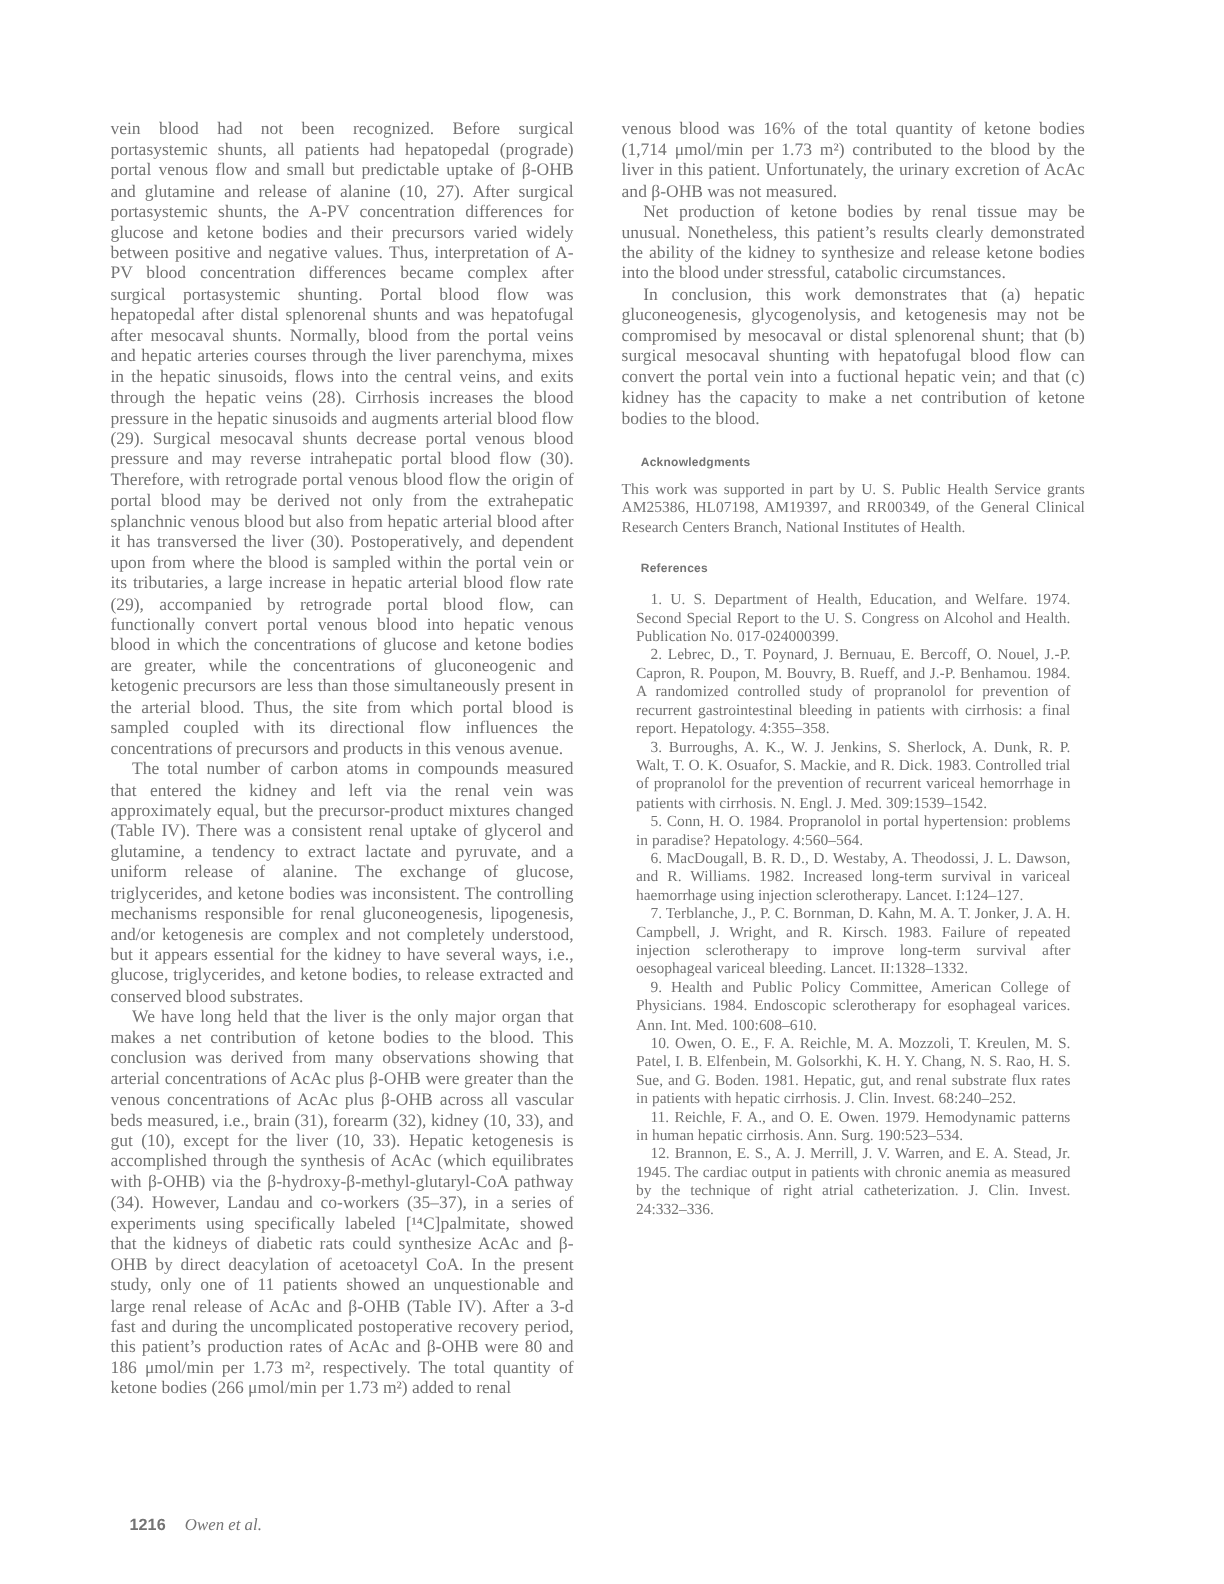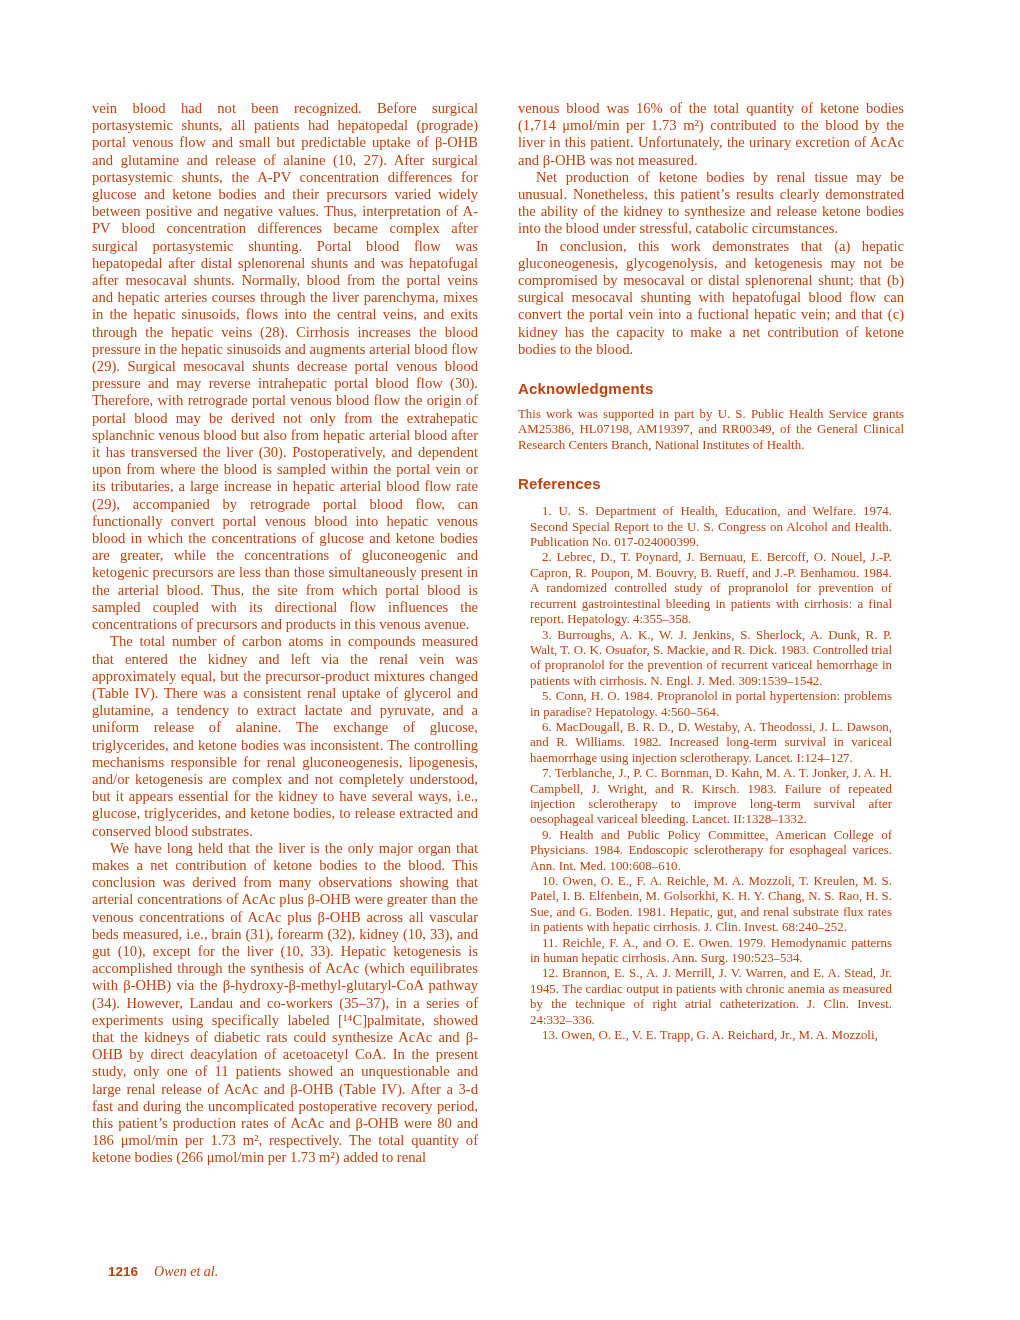--- a/index.html
+++ b/index.html
@@ -6,21 +6,21 @@
     margin: 0;
     padding: 0;
     background: #ffffff;
   }
   .page {
     position: relative;
     width: 1020px;
     height: 1320px;
     background: #ffffff;
     font-family: "Liberation Serif", serif;
-    color: #c2410c;
+    color: #737373;
     box-sizing: border-box;
     padding: 100px 116px 40px 92px;
     overflow: hidden;
   }
   .columns {
     display: flex;
     flex-direction: row;
     gap: 40px;
     height: 1105px;
   }
@@ -35,23 +35,23 @@
     text-align: justify;
     text-indent: 18px;
     hyphens: auto;
     -webkit-hyphens: auto;
   }
   p.body.noindent {
     text-indent: 0;
   }
   h2.section {
     font-family: "Liberation Sans", sans-serif;
-    font-size: 15px;
+    font-size: 10px;
     font-weight: bold;
-    margin: 22px 0 10px 0;
+    margin: 22px 0 10px 16px;
     letter-spacing: 0.2px;
   }
   p.ack {
     margin: 0;
     font-size: 12.9px;
     line-height: 15.4px;
     text-align: justify;
     text-indent: 0;
     hyphens: auto;
     -webkit-hyphens: auto;
@@ -115,21 +115,20 @@
         <li>1. U. S. Department of Health, Education, and Welfare. 1974. Second Special Report to the U. S. Congress on Alcohol and Health. Publication No. 017-024000399.</li>
         <li>2. Lebrec, D., T. Poynard, J. Bernuau, E. Bercoff, O. Nouel, J.-P. Capron, R. Poupon, M. Bouvry, B. Rueff, and J.-P. Benhamou. 1984. A randomized controlled study of propranolol for prevention of recurrent gastrointestinal bleeding in patients with cirrhosis: a final report. Hepatology. 4:355–358.</li>
         <li>3. Burroughs, A. K., W. J. Jenkins, S. Sherlock, A. Dunk, R. P. Walt, T. O. K. Osuafor, S. Mackie, and R. Dick. 1983. Controlled trial of propranolol for the prevention of recurrent variceal hemorrhage in patients with cirrhosis. N. Engl. J. Med. 309:1539–1542.</li>
         <li>5. Conn, H. O. 1984. Propranolol in portal hypertension: problems in paradise? Hepatology. 4:560–564.</li>
         <li>6. MacDougall, B. R. D., D. Westaby, A. Theodossi, J. L. Dawson, and R. Williams. 1982. Increased long-term survival in variceal haemorrhage using injection sclerotherapy. Lancet. I:124–127.</li>
         <li>7. Terblanche, J., P. C. Bornman, D. Kahn, M. A. T. Jonker, J. A. H. Campbell, J. Wright, and R. Kirsch. 1983. Failure of repeated injection sclerotherapy to improve long-term survival after oesophageal variceal bleeding. Lancet. II:1328–1332.</li>
         <li>9. Health and Public Policy Committee, American College of Physicians. 1984. Endoscopic sclerotherapy for esophageal varices. Ann. Int. Med. 100:608–610.</li>
         <li>10. Owen, O. E., F. A. Reichle, M. A. Mozzoli, T. Kreulen, M. S. Patel, I. B. Elfenbein, M. Golsorkhi, K. H. Y. Chang, N. S. Rao, H. S. Sue, and G. Boden. 1981. Hepatic, gut, and renal substrate flux rates in patients with hepatic cirrhosis. J. Clin. Invest. 68:240–252.</li>
         <li>11. Reichle, F. A., and O. E. Owen. 1979. Hemodynamic patterns in human hepatic cirrhosis. Ann. Surg. 190:523–534.</li>
         <li>12. Brannon, E. S., A. J. Merrill, J. V. Warren, and E. A. Stead, Jr. 1945. The cardiac output in patients with chronic anemia as measured by the technique of right atrial catheterization. J. Clin. Invest. 24:332–336.</li>
-        <li>13. Owen, O. E., V. E. Trapp, G. A. Reichard, Jr., M. A. Mozzoli,</li>
       </ol>
     </div>
 
   </div>
 
   <div class="footer">
     <span class="pageno">1216</span>
     <span class="authors">Owen et al.</span>
   </div>
 

